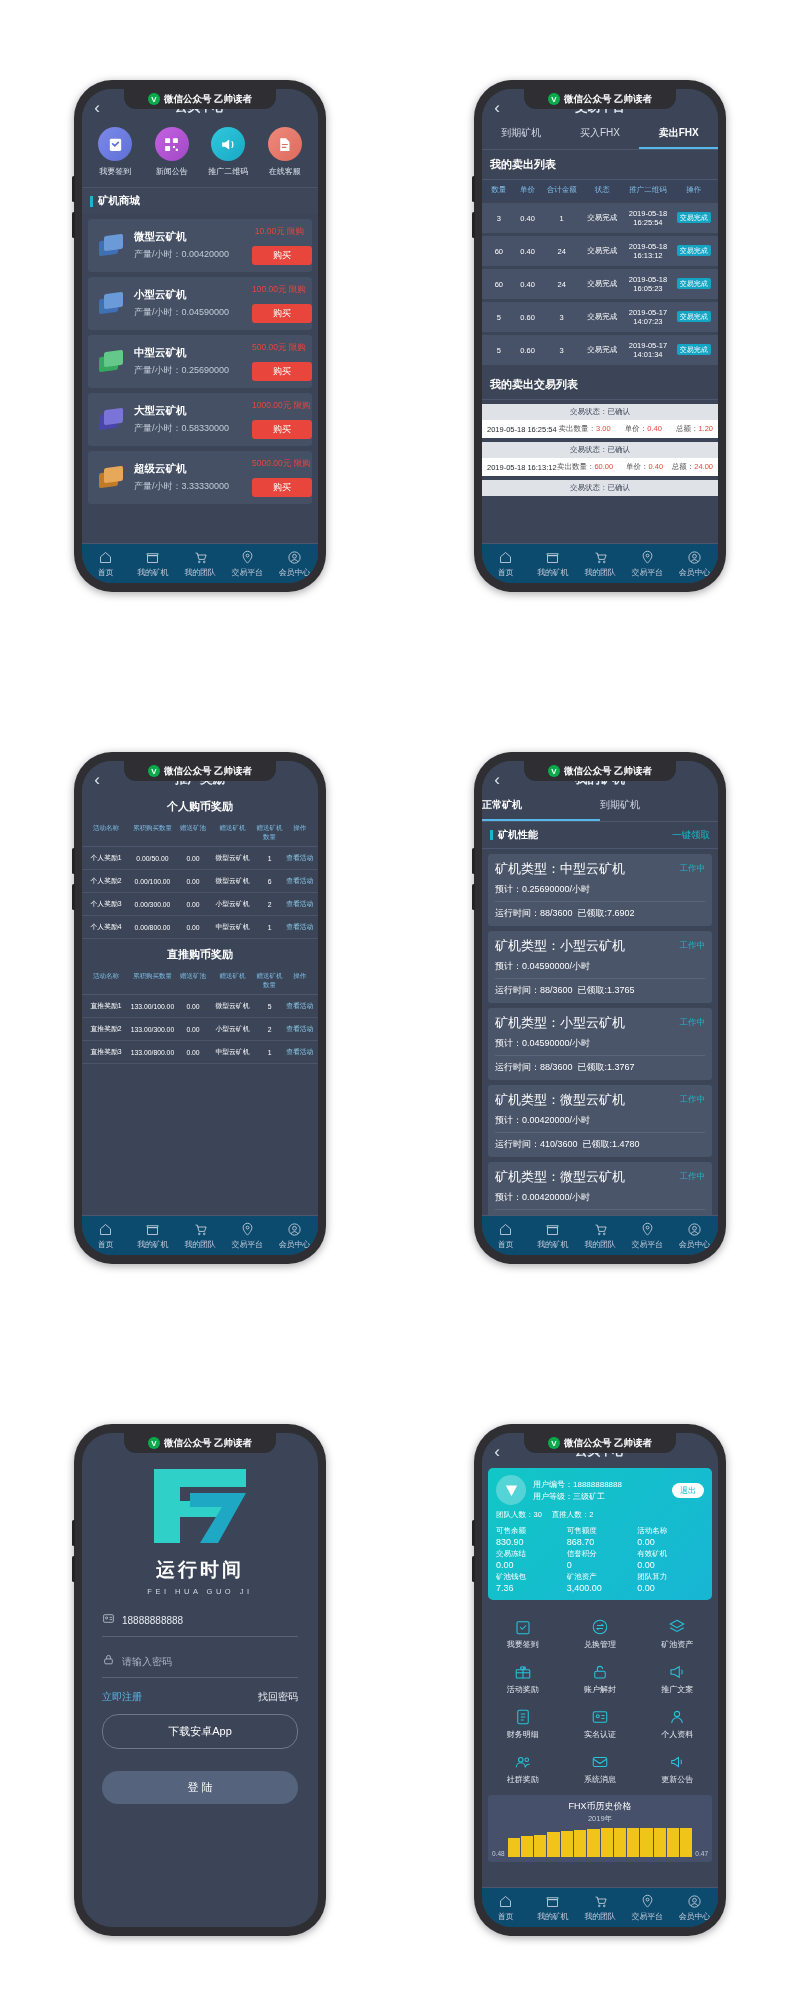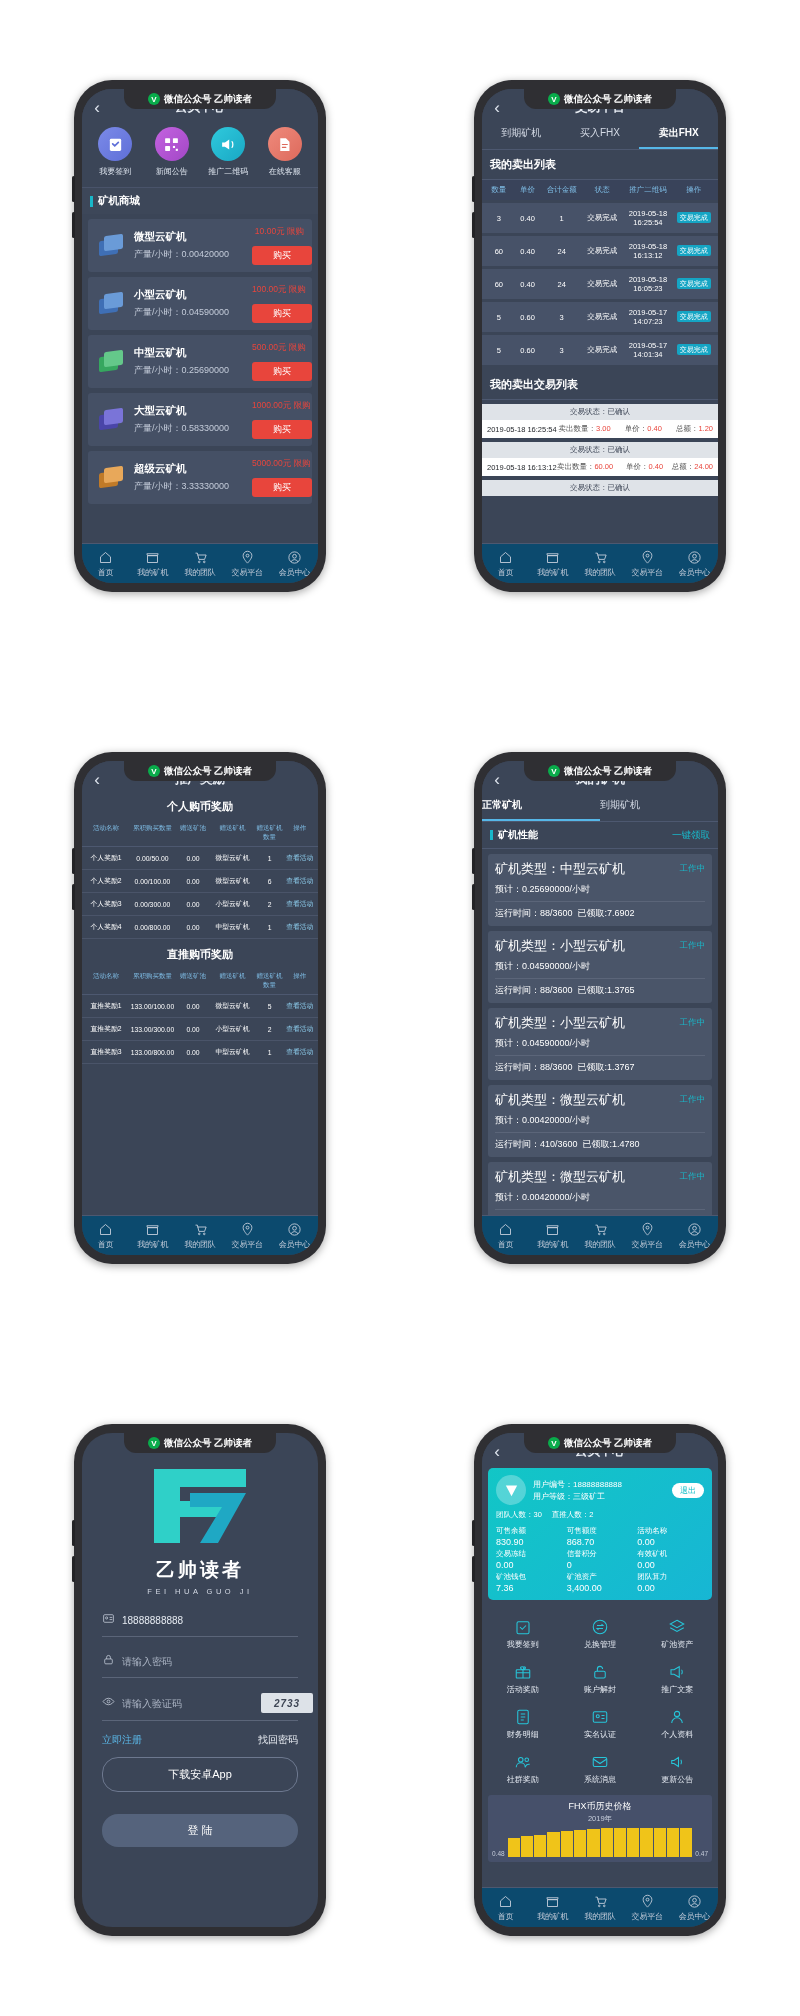--- a/index.html
+++ b/index.html
@@ -821,45 +821,37 @@
           <span class="wc-logo">V</span>
           <span class="notch-text">微信公众号  乙帅读者</span>
         </div>
         <div class="login">
           <div class="logo">
             <svg width="108" height="86" viewBox="0 0 108 86">
               <path d="M8 6 L100 6 L100 24 L34 24 L34 38 L84 38 L84 54 L34 54 L34 80 L8 80 Z" fill="#2fd0c8"></path>
               <path d="M44 30 L100 30 L72 80 L54 80 L76 44 L44 44 Z" fill="#1fa8c4"></path>
             </svg>
           </div>
-          <div class="brand">乙帅读者</div>
+          <div class="brand">运行时间</div>
           <div class="brand2">FEI HUA GUO JI</div>
 
           <div class="lfield">
             <span class="li"><svg viewBox="0 0 24 24">
                   <rect x="3" y="5" width="18" height="14" rx="2"></rect>
                   <circle cx="8.5" cy="11" r="2"></circle>
                   <path d="M14 10h5M14 14h5"></path>
                 </svg></span>
             <input value="18888888888" style="">
           </div>
           <div class="lfield">
             <span class="li"><svg viewBox="0 0 24 24">
                   <rect x="5" y="11" width="14" height="9" rx="2"></rect>
                   <path d="M8.5 11V8a3.5 3.5 0 017 0v3"></path>
                 </svg></span>
             <input type="password" placeholder="请输入密码" style="">
-          </div>
-          <div class="lfield">
-            <span class="li"><svg viewBox="0 0 24 24">
-                  <path d="M2 12s4-6 10-6 10 6 10 6-4 6-10 6-10-6-10-6z"></path>
-                  <circle cx="12" cy="12" r="2.6"></circle>
-                </svg></span>
-            <input placeholder="请输入验证码" style="">
-            <span class="captcha">2733</span>
           </div>
 
           <div class="lrow">
             <a href="#">立即注册</a>
             <a href="#" class="b">找回密码</a>
           </div>
           <div class="lbtn alt">下载安卓App</div>
           <div class="lbtn">登 陆</div>
         </div>
       </div>

